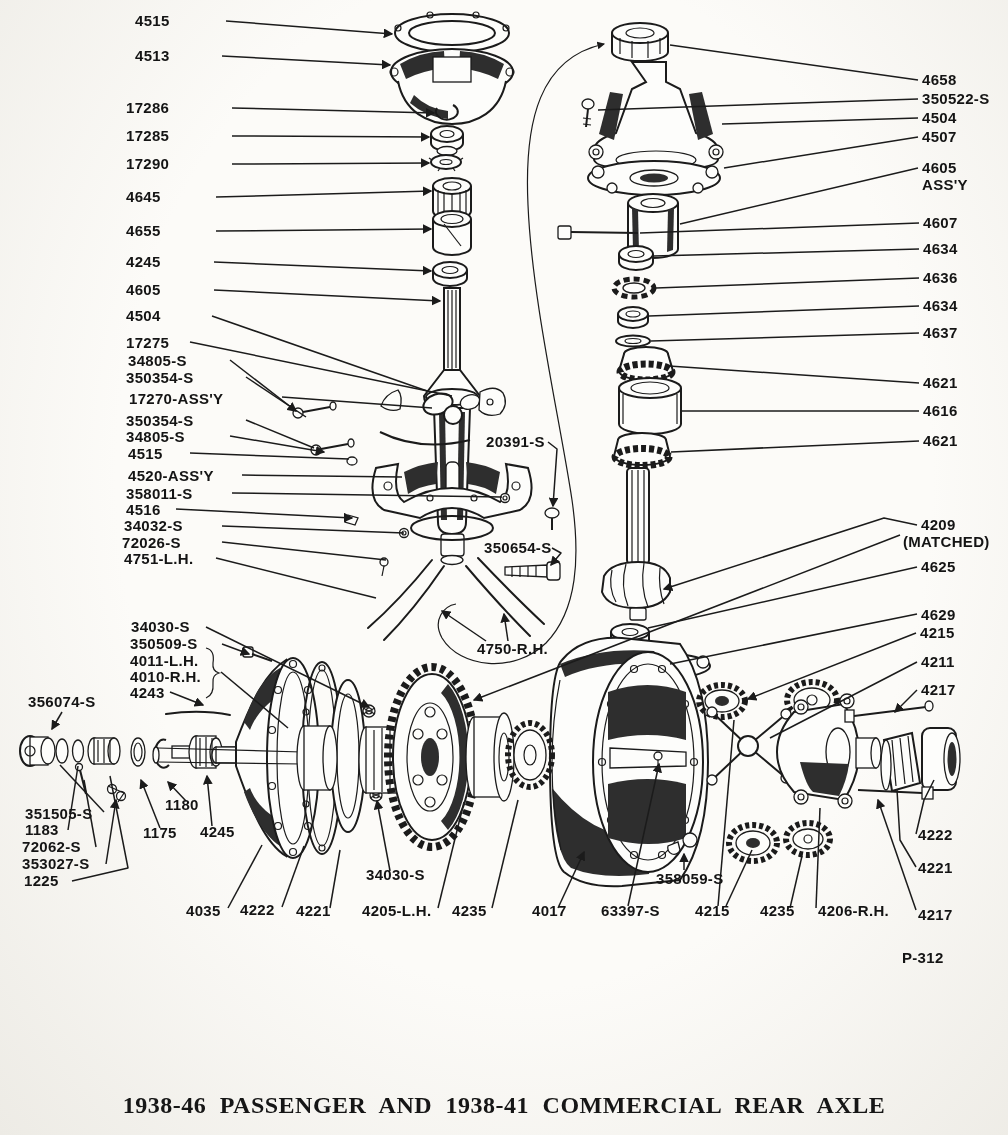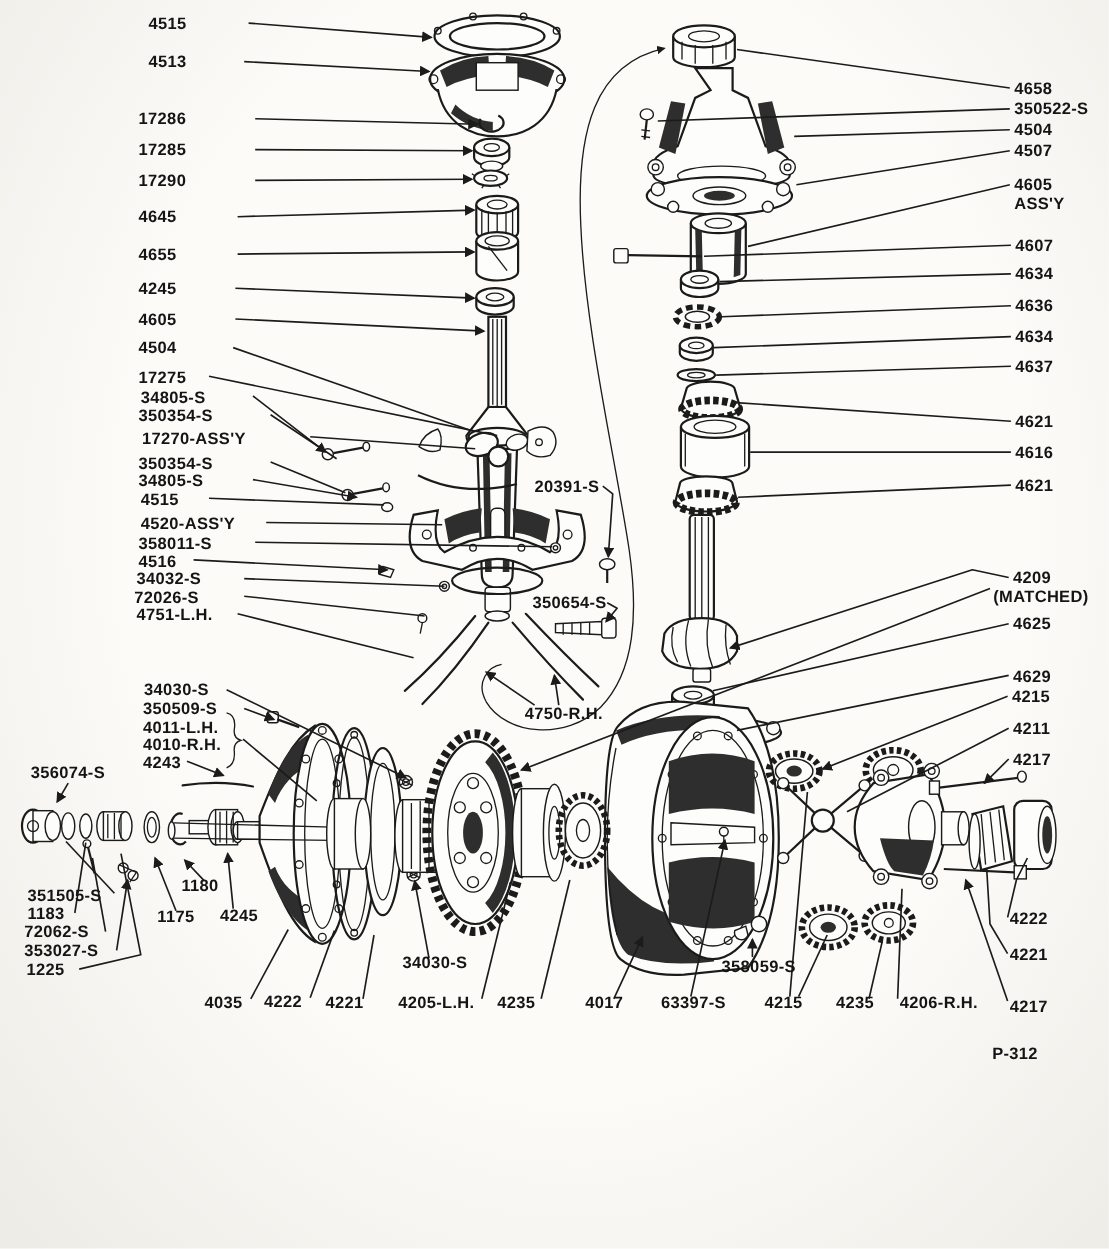--- a/index.html
+++ b/index.html
@@ -637,13 +637,14 @@
         <text x="920" y="638" class="part-label">4215</text>
         <text x="921" y="667" class="part-label">4211</text>
         <text x="921" y="695" class="part-label">4217</text>
         <text x="918" y="840" class="part-label">4222</text>
         <text x="918" y="873" class="part-label">4221</text>
       </g>
 
   <text id="plate-code" class="part-label" x="902" y="963">P-312</text>
 </svg>
 
+<div id="plate-title">1938-46 PASSENGER AND 1938-41 COMMERCIAL REAR AXLE</div>
 </div>
 
 </body></html>

